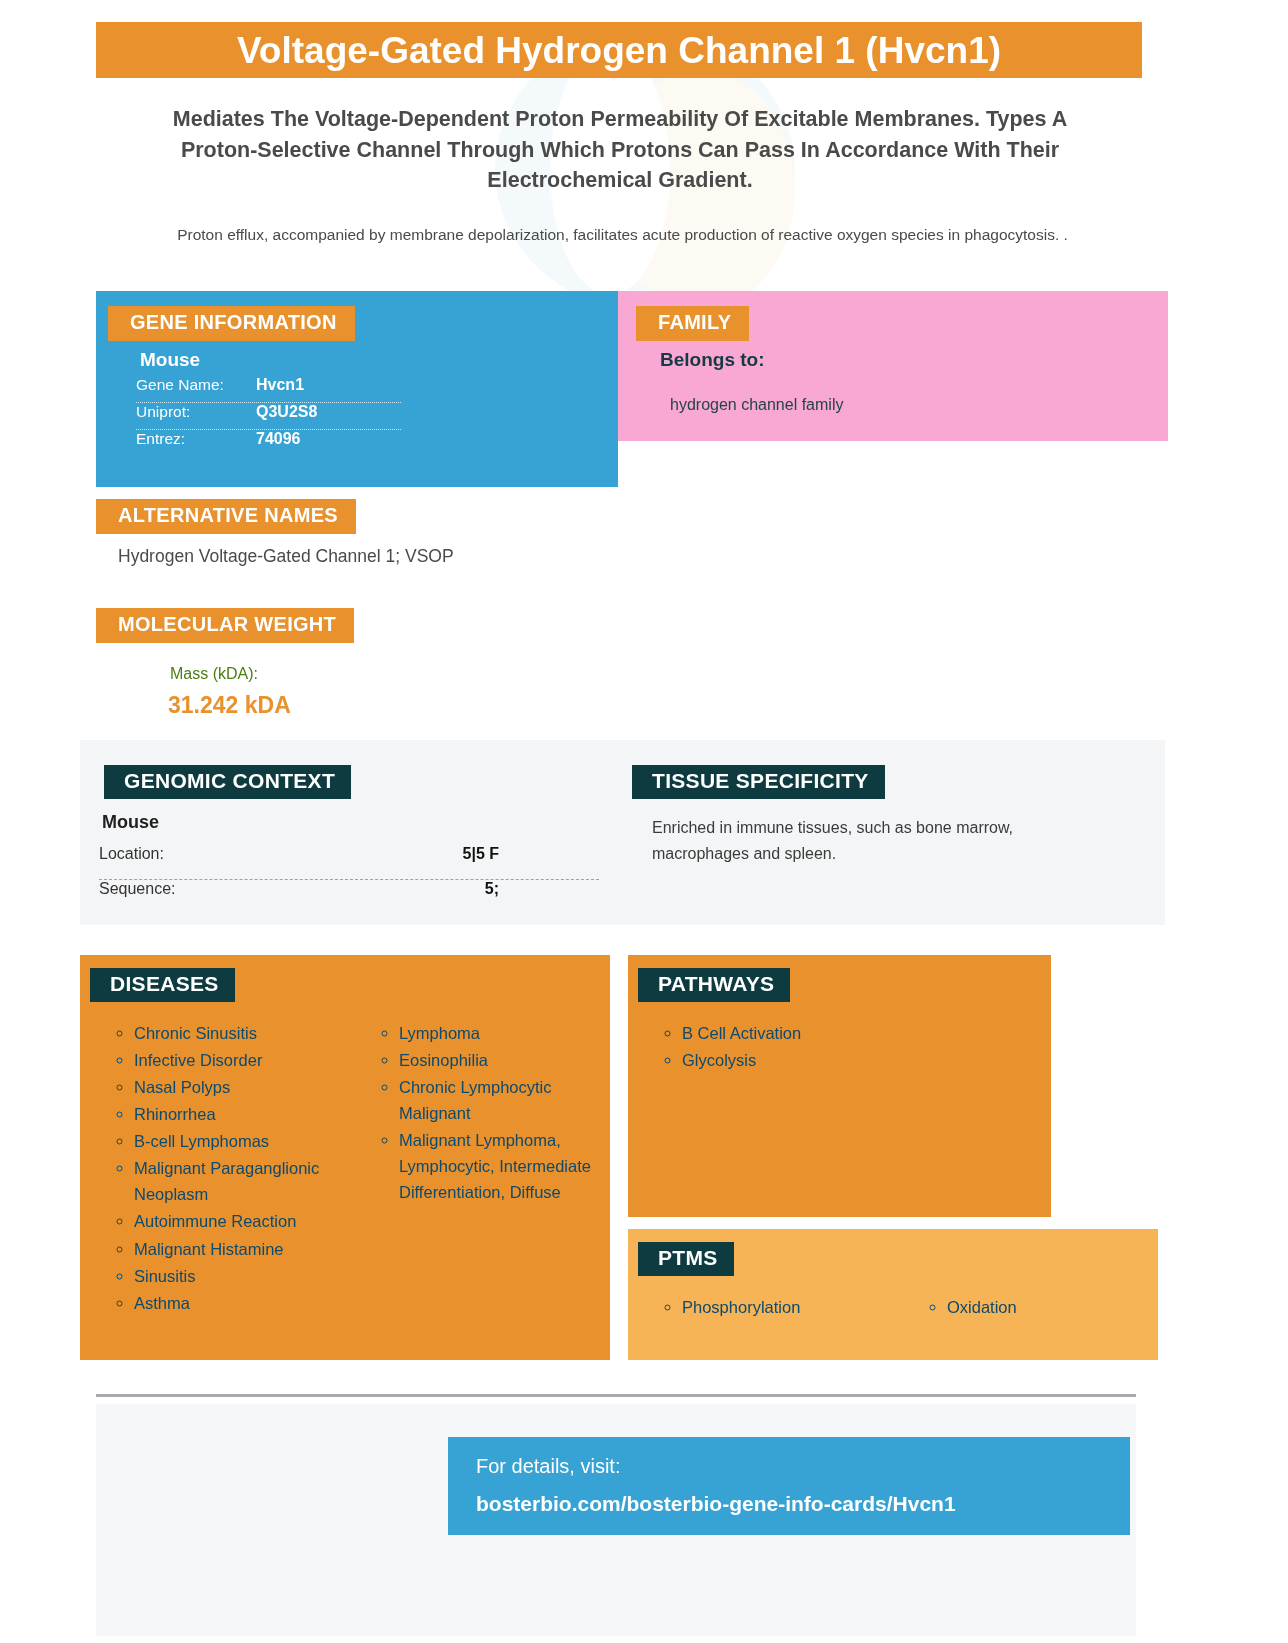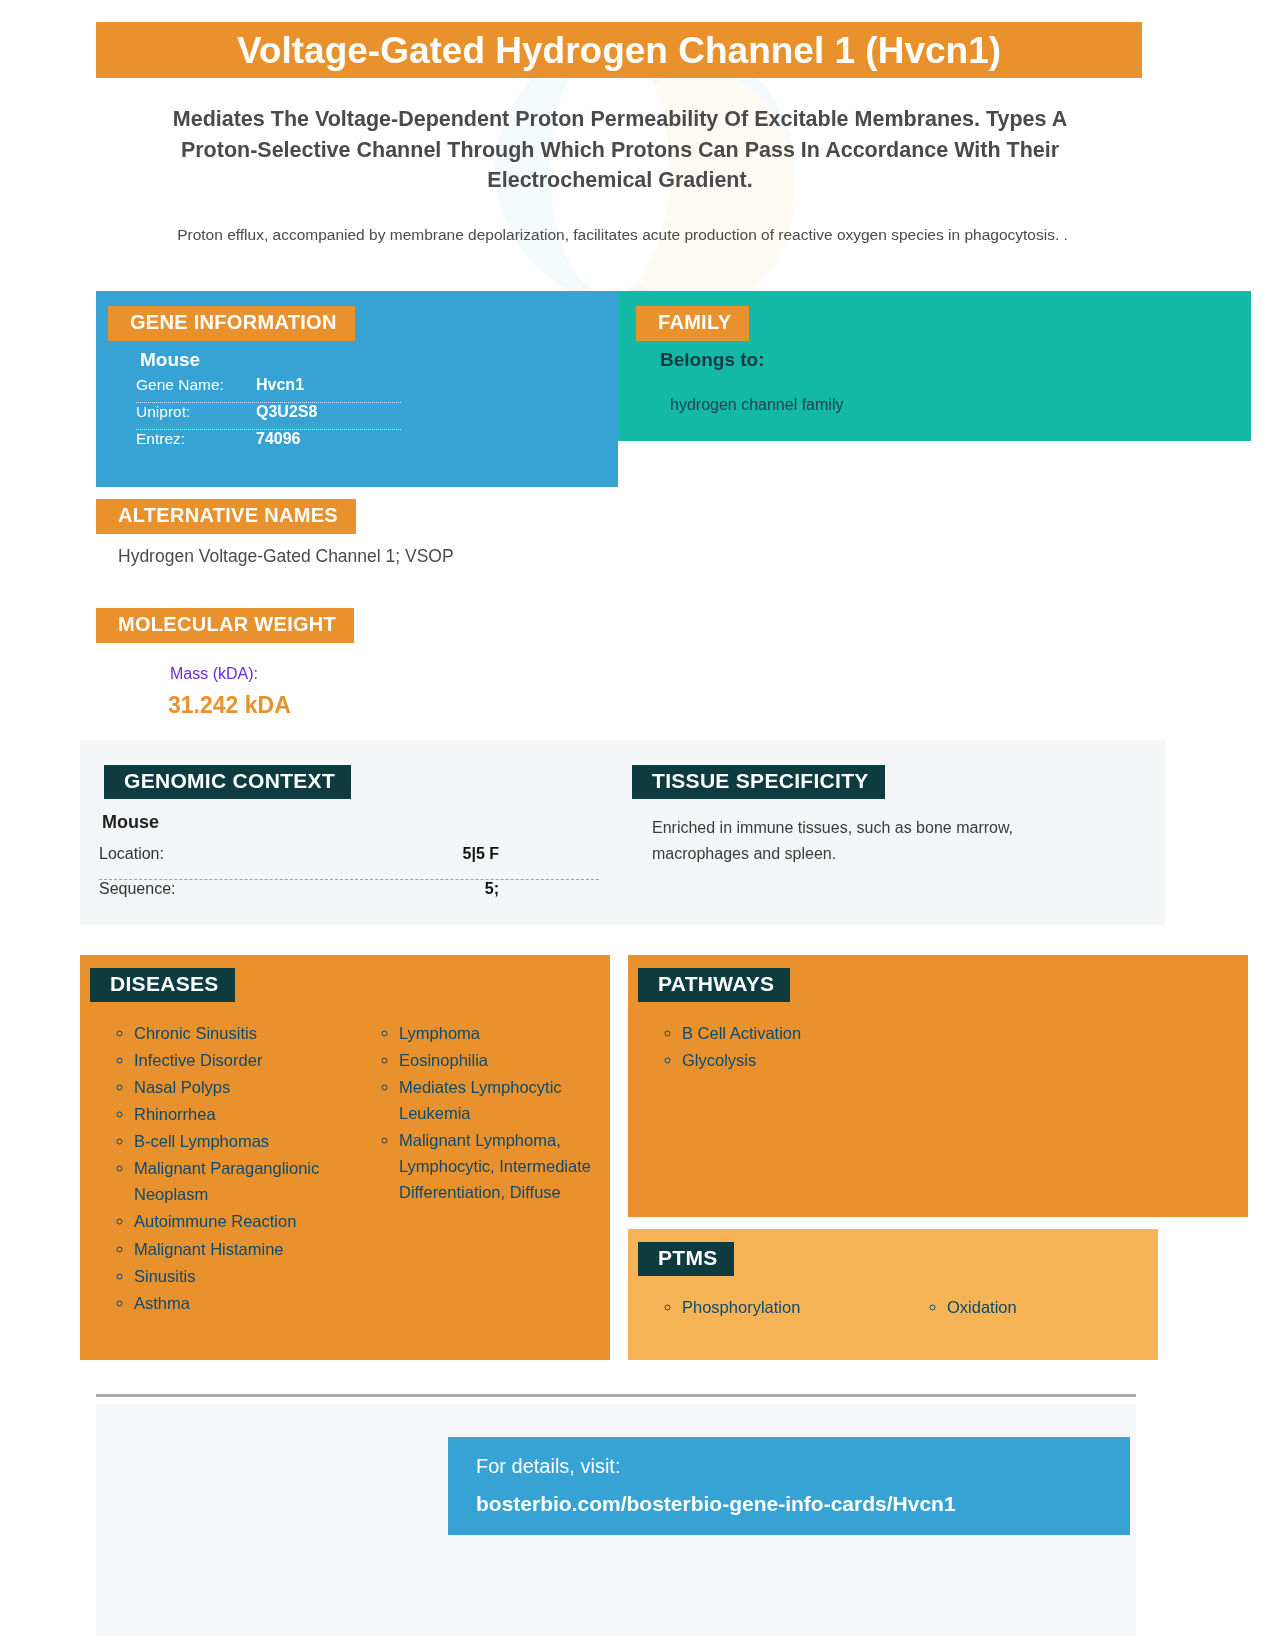--- a/index.html
+++ b/index.html
@@ -129,23 +129,24 @@
   }
   .gene-row:last-child { border-bottom: none; }
   .gene-row .k { font-size: 15.5px; width: 120px; }
   .gene-row .v { font-size: 16px; font-weight: bold; }
 
   
   .family-box {
     position: absolute;
     left: 618px;
     top: 291px;
-    width: 633px;
+    width: 524px;
     height: 150px;
-    background: #14b8a6;
+    background: #f9a8d4;
+    padding-left: 26px;
   }
   .family-box .chip-orange { position: absolute; left: 18px; top: 15px; }
   .family-belongs {
     position: absolute;
     left: 42px;
     top: 58px;
     font-size: 19px;
     font-weight: bold;
     color: #163a43;
   }
@@ -167,21 +168,21 @@
     color: #4a4a4a;
   }
 
   
   .mw-chip { position: absolute; left: 96px; top: 608px; text-align: center; }
   .mw-label {
     position: absolute;
     left: 170px;
     top: 665px;
     font-size: 16px;
-    color: #6d28d9;
+    color: #4d7c0f;
   }
   .mw-value {
     position: absolute;
     left: 168px;
     top: 692px;
     font-size: 23px;
     font-weight: bold;
     color: #e8912d;
   }
 
@@ -240,24 +241,23 @@
     width: 530px;
     height: 405px;
     background: #e8912d;
   }
   .diseases-box .chip-dark { position: absolute; left: 10px; top: 13px; }
 
   .pathways-box {
     position: absolute;
     left: 628px;
     top: 955px;
-    width: 596px;
+    width: 423px;
     height: 262px;
     background: #e8912d;
-    padding-left: 24px;
   }
   .pathways-box .chip-dark { position: absolute; left: 10px; top: 13px; }
 
   .ptms-box {
     position: absolute;
     left: 628px;
     top: 1229px;
     width: 530px;
     height: 131px;
     background: #f7b457;
@@ -403,21 +403,21 @@
             <li>Autoimmune Reaction</li>
             <li>Malignant Histamine</li>
             <li>Sinusitis</li>
             <li>Asthma</li>
           </ul>
       </div>
       <div class="col">
         <ul>
             <li>Lymphoma</li>
             <li>Eosinophilia</li>
-            <li>Mediates Lymphocytic Leukemia</li>
+            <li>Chronic Lymphocytic Malignant</li>
             <li>Malignant Lymphoma, Lymphocytic, Intermediate Differentiation, Diffuse</li>
           </ul>
       </div>
     </div>
   </div>
 
   <div class="pathways-box">
     <span class="chip chip-dark">PATHWAYS</span>
     <div class="cols">
       <div class="col">

